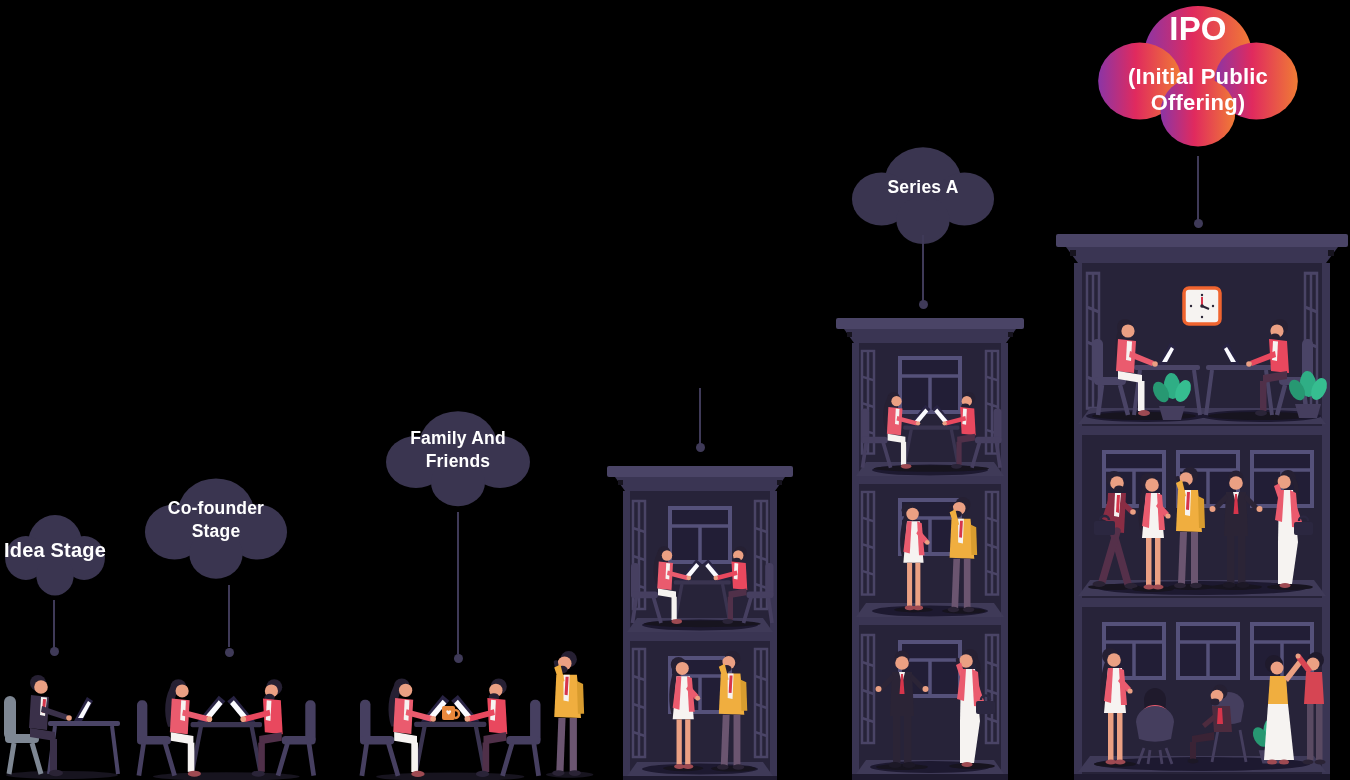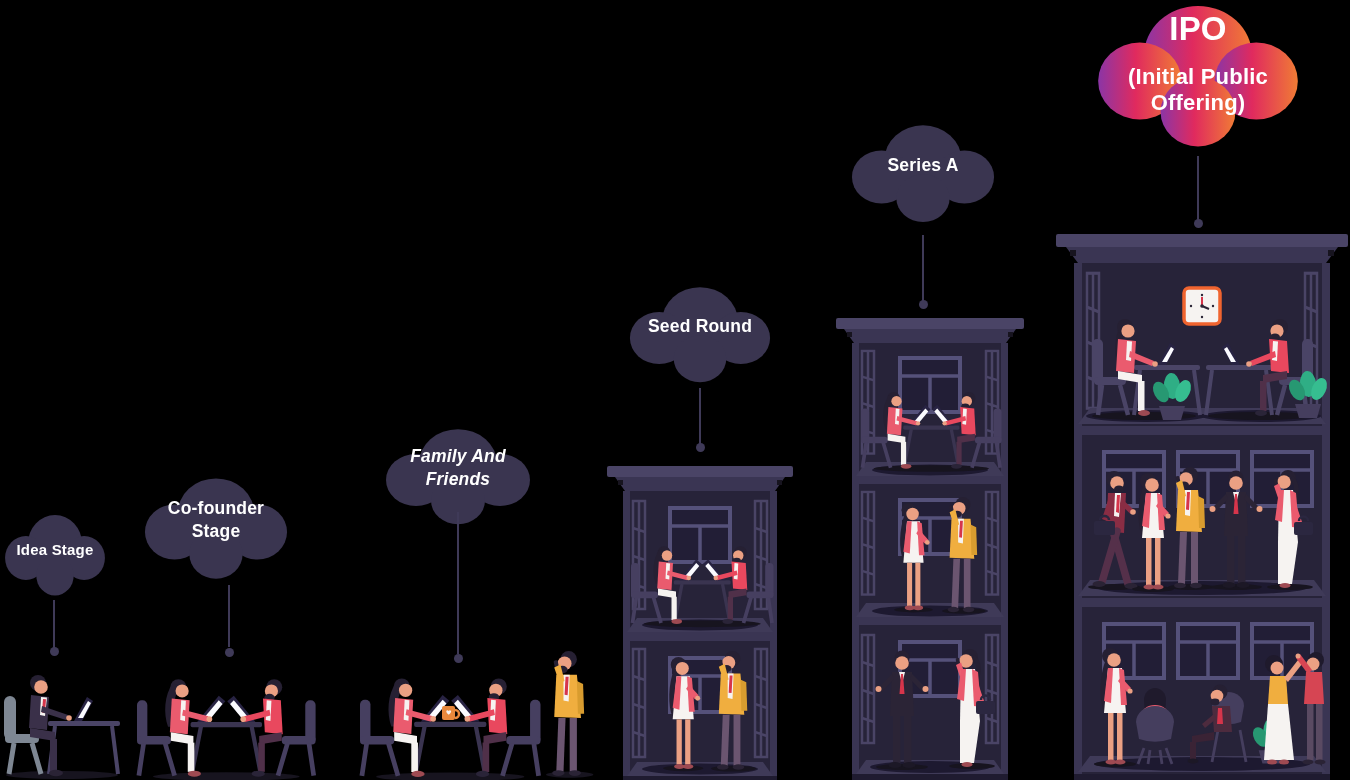--- a/index.html
+++ b/index.html
@@ -247,64 +247,58 @@
     <rect x="1" y="1" width="12" height="108"></rect>
     <path d="M1,28 L13,32 M1,56 L13,60 M1,84 L13,88 M7,1 L7,109"></path>
   </g>
 </defs>
 </svg>
 
   <div class="cloud" style="left:3px;top:514px;width:104px;height:88px;">
     <svg viewBox="0 0 200 160" preserveAspectRatio="none">
         <use href="#cloud-shape" fill="#3a3550"></use>
       </svg>
-    <div class="cloud-label" style="font-size:15px;">Idea Stage</div>
+    <div class="cloud-label" style="font-size:20px;">Idea Stage</div>
   </div>
   <div class="connector-line" style="left:53px;top:600px;height:48px;"></div>
   <div class="connector-dot" style="left:49.5px;top:647px;"></div>
   <svg class="abs" style="left:2px;top:666px;" width="124" height="114" viewBox="0 0 124 114">
     <use href="#solo-desk" transform="translate(2,2)"></use>
   </svg>
 
   <div class="cloud" style="left:142px;top:477px;width:148px;height:110px;">
     <svg viewBox="0 0 200 160" preserveAspectRatio="none">
         <use href="#cloud-shape" fill="#3a3550"></use>
       </svg>
     <div class="cloud-label">Co-founder Stage</div>
   </div>
   <div class="connector-line" style="left:228px;top:585px;height:62px;"></div>
   <div class="connector-dot" style="left:224.5px;top:648px;"></div>
   <svg class="abs" style="left:136px;top:648px;" width="180" height="132" viewBox="0 0 180 132">
     <use href="#duo" transform="translate(1,11) scale(0.94)"></use>
   </svg>
 
-  <div class="cloud" style="left:383px;top:428px;width:150px;height:104px;font-style:italic;">
+  <div class="cloud" style="left:383px;top:410px;width:150px;height:104px;">
     <svg viewBox="0 0 200 160" preserveAspectRatio="none">
         <use href="#cloud-shape" fill="#3a3550"></use>
       </svg>
     <div class="cloud-label">Family And Friends</div>
   </div>
   <div class="connector-line" style="left:457px;top:512px;height:142px;"></div>
   <div class="connector-dot" style="left:453.5px;top:654px;"></div>
   <svg class="abs" style="left:358px;top:640px;" width="240" height="140" viewBox="0 0 240 140">
     <use href="#duo" transform="translate(2,18) scale(0.95)"></use>
     <g transform="translate(84,66)">
       <rect x="0" y="0" width="13" height="14" rx="2" fill="#e8883c"></rect>
       <path d="M13,4 a4,4 0 0 1 0,8" fill="none" stroke="#e8883c" stroke-width="2.5"></path>
       <path d="M4.2,5 a1.7,1.7 0 0 1 2.5,0 a1.7,1.7 0 0 1 2.5,0 q0,2.2 -2.5,3.8 q-2.5,-1.6 -2.5,-3.8" fill="#f6f3f1"></path>
     </g>
     <use href="#man-phone" transform="translate(188,10) scale(1.03)"></use>
   </svg>
 
-  <div class="cloud" style="left:627px;top:286px;width:146px;height:104px;">
-    <svg viewBox="0 0 200 160" preserveAspectRatio="none">
-        <use href="#cloud-shape" fill="#3a3550"></use>
-      </svg>
-    <div class="cloud-label">Seed Round</div>
-  </div>
   <div class="connector-line" style="left:699px;top:388px;height:56px;"></div>
   <div class="connector-dot" style="left:695.5px;top:443px;"></div>
   <svg class="abs" style="left:607px;top:460px;" width="186" height="320" viewBox="0 0 186 320">
     <rect x="0" y="6" width="186" height="11" rx="2" fill="#4a4466"></rect>
     <polygon points="8,17 178,17 168,31 18,31" fill="#3a3553"></polygon>
     <rect x="11" y="20" width="5" height="5" fill="#17141f"></rect>
       <rect x="170" y="20" width="5" height="5" fill="#17141f"></rect>
     <g>
       <rect x="16" y="31" width="154" height="141" fill="#272339"></rect>
       <rect x="16" y="31" width="7" height="141" fill="#3a3553"></rect>
@@ -325,21 +319,21 @@
       <use href="#win-s" transform="translate(147,188)"></use>
       <use href="#win-b" transform="translate(61,196)"></use>
       <polygon points="30,302 156,302 166,316 20,316" fill="#3f3a58"></polygon>
       <ellipse cx="93" cy="309" rx="58" ry="5.5" fill="#1d1930"></ellipse>
       <use href="#woman-stand" transform="translate(58,196) scale(0.96)"></use>
       <use href="#man-phone" transform="translate(104,190) scale(0.98)"></use>
       <rect x="16" y="316" width="154" height="4" fill="#1f1b30"></rect>
     </g>
   </svg>
 
-  <div class="cloud" style="left:849px;top:124px;width:148px;height:106px;">
+  <div class="cloud" style="left:849px;top:146px;width:148px;height:106px;">
     <svg viewBox="0 0 200 160" preserveAspectRatio="none">
         <use href="#cloud-shape" fill="#3a3550"></use>
       </svg>
     <div class="cloud-label">Series A</div>
   </div>
   <div class="connector-line" style="left:922px;top:235px;height:66px;"></div>
   <div class="connector-dot" style="left:918.5px;top:300px;"></div>
   <svg class="abs" style="left:836px;top:312px;" width="188" height="468" viewBox="0 0 188 468">
     <rect x="0" y="6" width="188" height="11" rx="2" fill="#4a4466"></rect>
     <polygon points="8,17 180,17 170,31 18,31" fill="#3a3553"></polygon>

